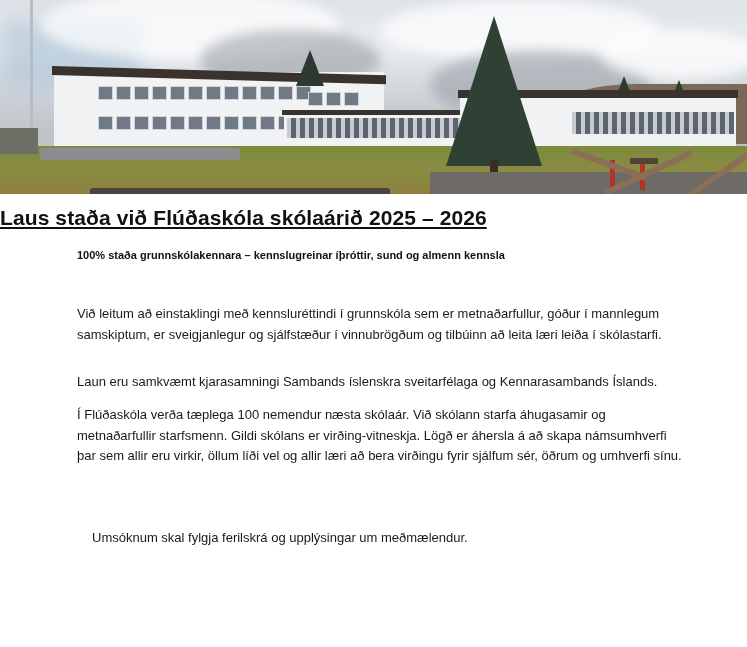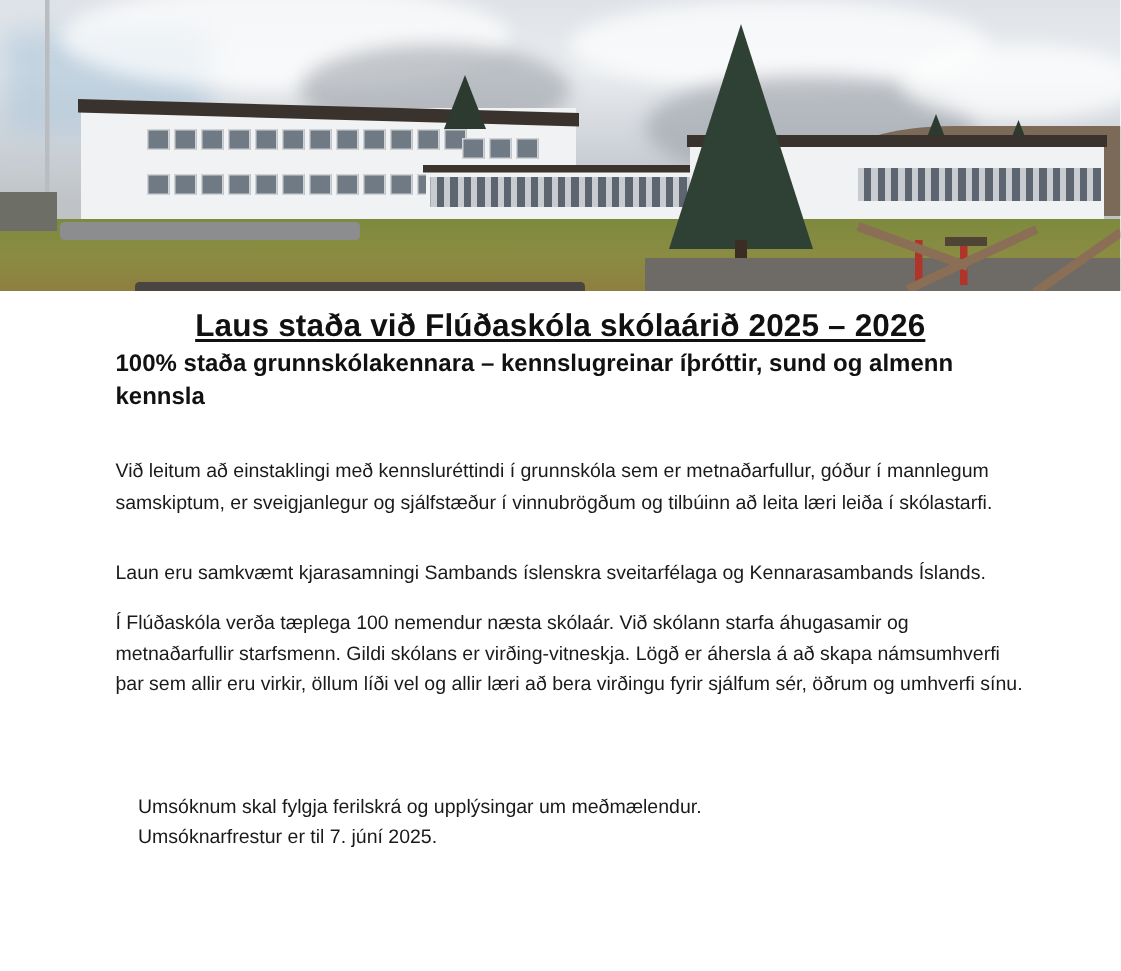--- a/index.html
+++ b/index.html
@@ -27,24 +27,24 @@
           border-right: 48px solid transparent; border-bottom: 150px solid #2f4034; }
   .tree.small { border-left-width: 14px; border-right-width: 14px; border-bottom-width: 36px; border-bottom-color: #2c3a2f; }
   .trunk { position: absolute; background: #3a2e24; }
   .pole { position: absolute; background: #b9bdc1; }
   .seesaw { position: absolute; background: #8a6e55; transform-origin: left center; height: 6px; }
   .stand { position: absolute; background: #b0342a; }
   .curb { position: absolute; left: 90px; top: 188px; width: 300px; height: 6px; background: #4a4540; border-radius: 3px 3px 0 0; }
 
   
   .doc { position: absolute; left: 0; top: 194px; width: 747px; }
-  .title { position: absolute; left: 0; top: 12px; width: 747px; text-align: center;
+  .title { position: absolute; left: 0; top: 12px; width: 747px; 
            font-size: 21px; font-weight: bold; text-decoration: underline; color: #111; letter-spacing: 0.1px; }
-  .subtitle { position: absolute; left: 77px; top: 38px; width: 600px;
-              font-size: 16px; font-weight: bold; line-height: 22px; color: #111; }
+  .subtitle { position: absolute; left: 77px; top: 50px; width: 600px;
+              font-size: 11px; font-weight: bold; line-height: 22px; color: #111; }
   .para { position: absolute; left: 77px; width: 610px; font-size: 13px; line-height: 20.5px; color: #1a1a1a; }
   .p1 { top: 110px; }
   .p2 { top: 178px; }
   .p3 { top: 211px; }
   .contact { position: absolute; left: 92px; top: 334px; width: 610px; font-size: 13px; line-height: 19.5px; color: #1a1a1a; }
   .contact div { white-space: nowrap; }
   .email { color: #1f3b8c; text-decoration: underline; cursor: pointer; }
 </style>
 </head>
 <body>
@@ -129,15 +129,14 @@
 <div class="doc">
   <div class="title">Laus staða við Flúðaskóla skólaárið 2025 – 2026</div>
   <div class="subtitle">100% staða grunnskólakennara – kennslugreinar íþróttir, sund og almenn kennsla</div>
 
   <div class="para p1">Við leitum að einstaklingi með kennsluréttindi í grunnskóla sem er metnaðarfullur, góður í mannlegum samskiptum, er sveigjanlegur og sjálfstæður í vinnubrögðum og tilbúinn að leita læri leiða í skólastarfi.</div>
   <div class="para p2">Laun eru samkvæmt kjarasamningi Sambands íslenskra sveitarfélaga og Kennarasambands Íslands.</div>
   <div class="para p3">Í Flúðaskóla verða tæplega 100 nemendur næsta skólaár. Við skólann starfa áhugasamir og metnaðarfullir starfsmenn. Gildi skólans er virðing-vitneskja. Lögð er áhersla á að skapa námsumhverfi þar sem allir eru virkir, öllum líði vel og allir læri að bera virðingu fyrir sjálfum sér, öðrum og umhverfi sínu.</div>
 
   <div class="contact">
     <div>Umsóknum skal fylgja ferilskrá og upplýsingar um meðmælendur.</div>
-    <div>Umsóknarfrestur er til 7. júní 2025.</div>
   </div>
 </div>
 
 </body></html>

